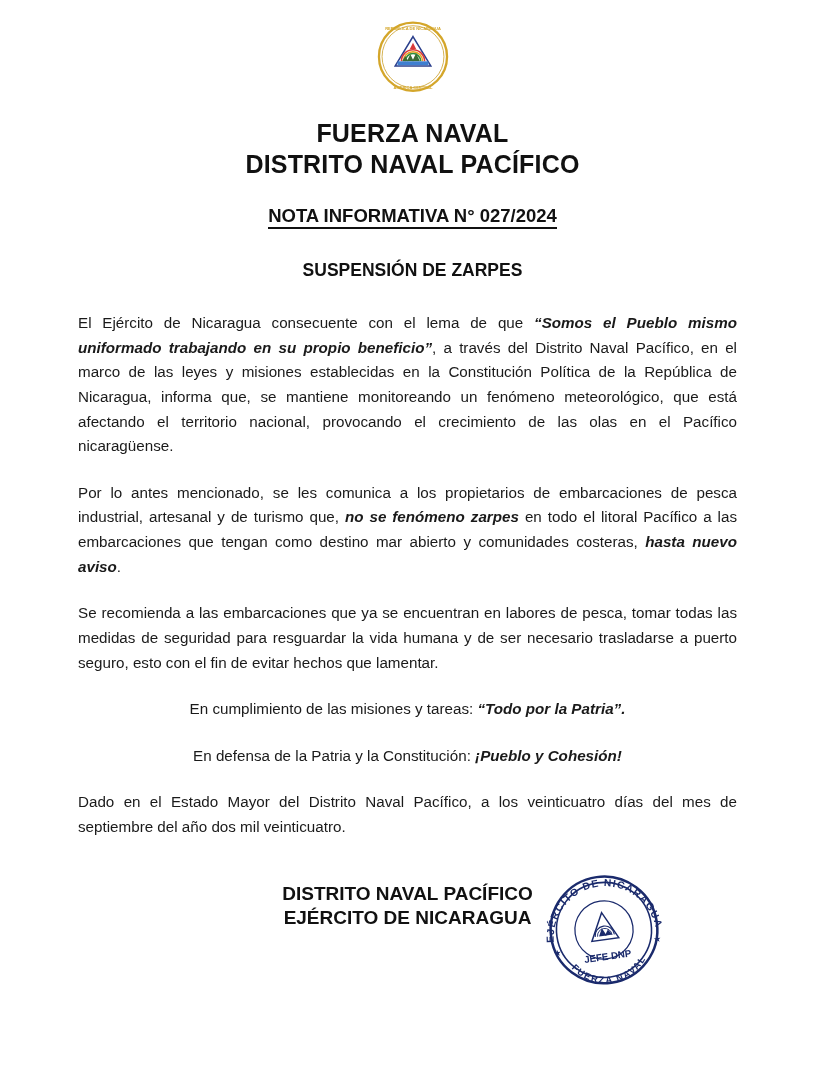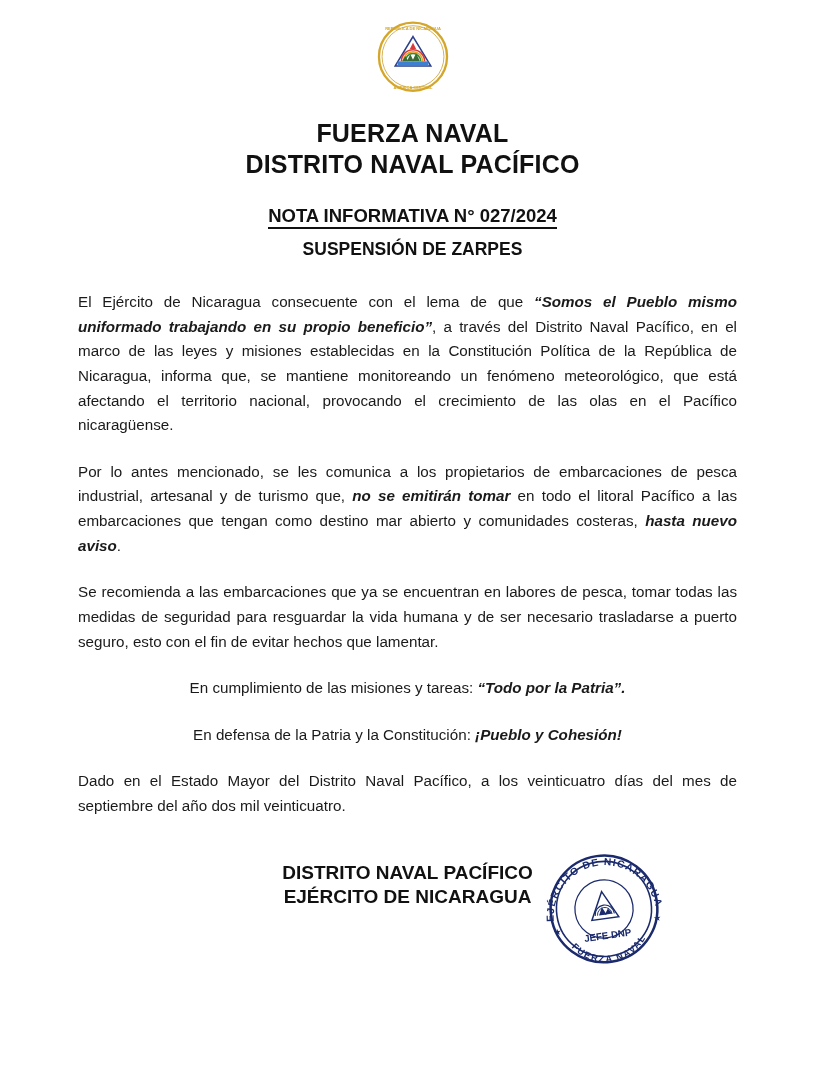--- a/index.html
+++ b/index.html
@@ -57,21 +57,21 @@
     color: #111;
   }
   .doc-number span {
     border-bottom: 2px solid #111;
     padding-bottom: 1px;
   }
   .doc-subject {
     text-align: center;
     font-weight: bold;
     font-size: 17.5px;
-    margin-top: 12px;
+    margin-top: 33px;
     color: #111;
   }
 
   
   .body-text {
     margin-top: 30px;
     font-size: 15.2px;
     line-height: 1.62;
     text-align: justify;
     color: #1a1a1a;
@@ -156,21 +156,21 @@
   </div>
 
   <div class="doc-number">
     <span>NOTA INFORMATIVA N° 027/2024</span>
   </div>
 
   <div class="doc-subject">SUSPENSIÓN DE ZARPES</div>
 
   <div class="body-text">
     <p class="para"><span>El Ejército de Nicaragua consecuente con el lema de que </span><span class="bi">“Somos el Pueblo mismo uniformado trabajando en su propio beneficio”</span><span>, a través del Distrito Naval Pacífico, en el marco de las leyes y misiones establecidas en la Constitución Política de la República de Nicaragua, informa que, se mantiene monitoreando un fenómeno meteorológico, que está afectando el territorio nacional, provocando el crecimiento de las olas en el Pacífico nicaragüense.</span></p>
-    <p class="para"><span>Por lo antes mencionado, se les comunica a los propietarios de embarcaciones de pesca industrial, artesanal y de turismo que, </span><span class="bi">no se emitirán tomar</span><span> en todo el litoral Pacífico a las embarcaciones que tengan como destino mar abierto y comunidades costeras, </span><span class="bi">hasta nuevo aviso</span><span>.</span></p>
+    <p class="para"><span>Por lo antes mencionado, se les comunica a los propietarios de embarcaciones de pesca industrial, artesanal y de turismo que, </span><span class="bi">no se fenómeno zarpes</span><span> en todo el litoral Pacífico a las embarcaciones que tengan como destino mar abierto y comunidades costeras, </span><span class="bi">hasta nuevo aviso</span><span>.</span></p>
     <p class="para"><span>Se recomienda a las embarcaciones que ya se encuentran en labores de pesca, tomar todas las medidas de seguridad para resguardar la vida humana y de ser necesario trasladarse a puerto seguro, esto con el fin de evitar hechos que lamentar.</span></p>
     <p class="para para-short"><span>En cumplimiento de las misiones y tareas: </span><span class="bi">“Todo por la Patria”.</span></p>
     <p class="para para-short"><span>En defensa de la Patria y la Constitución: </span><span class="bi">¡Pueblo y Cohesión!</span></p>
     <p class="para"><span>Dado en el Estado Mayor del Distrito Naval Pacífico, a los veinticuatro días del mes de septiembre del año dos mil veinticuatro.</span></p>
   </div>
 
   <div class="signature-block">
     <div class="sig-text">
       <span>DISTRITO NAVAL PACÍFICO</span>
       <span class="l2">EJÉRCITO DE NICARAGUA</span>

